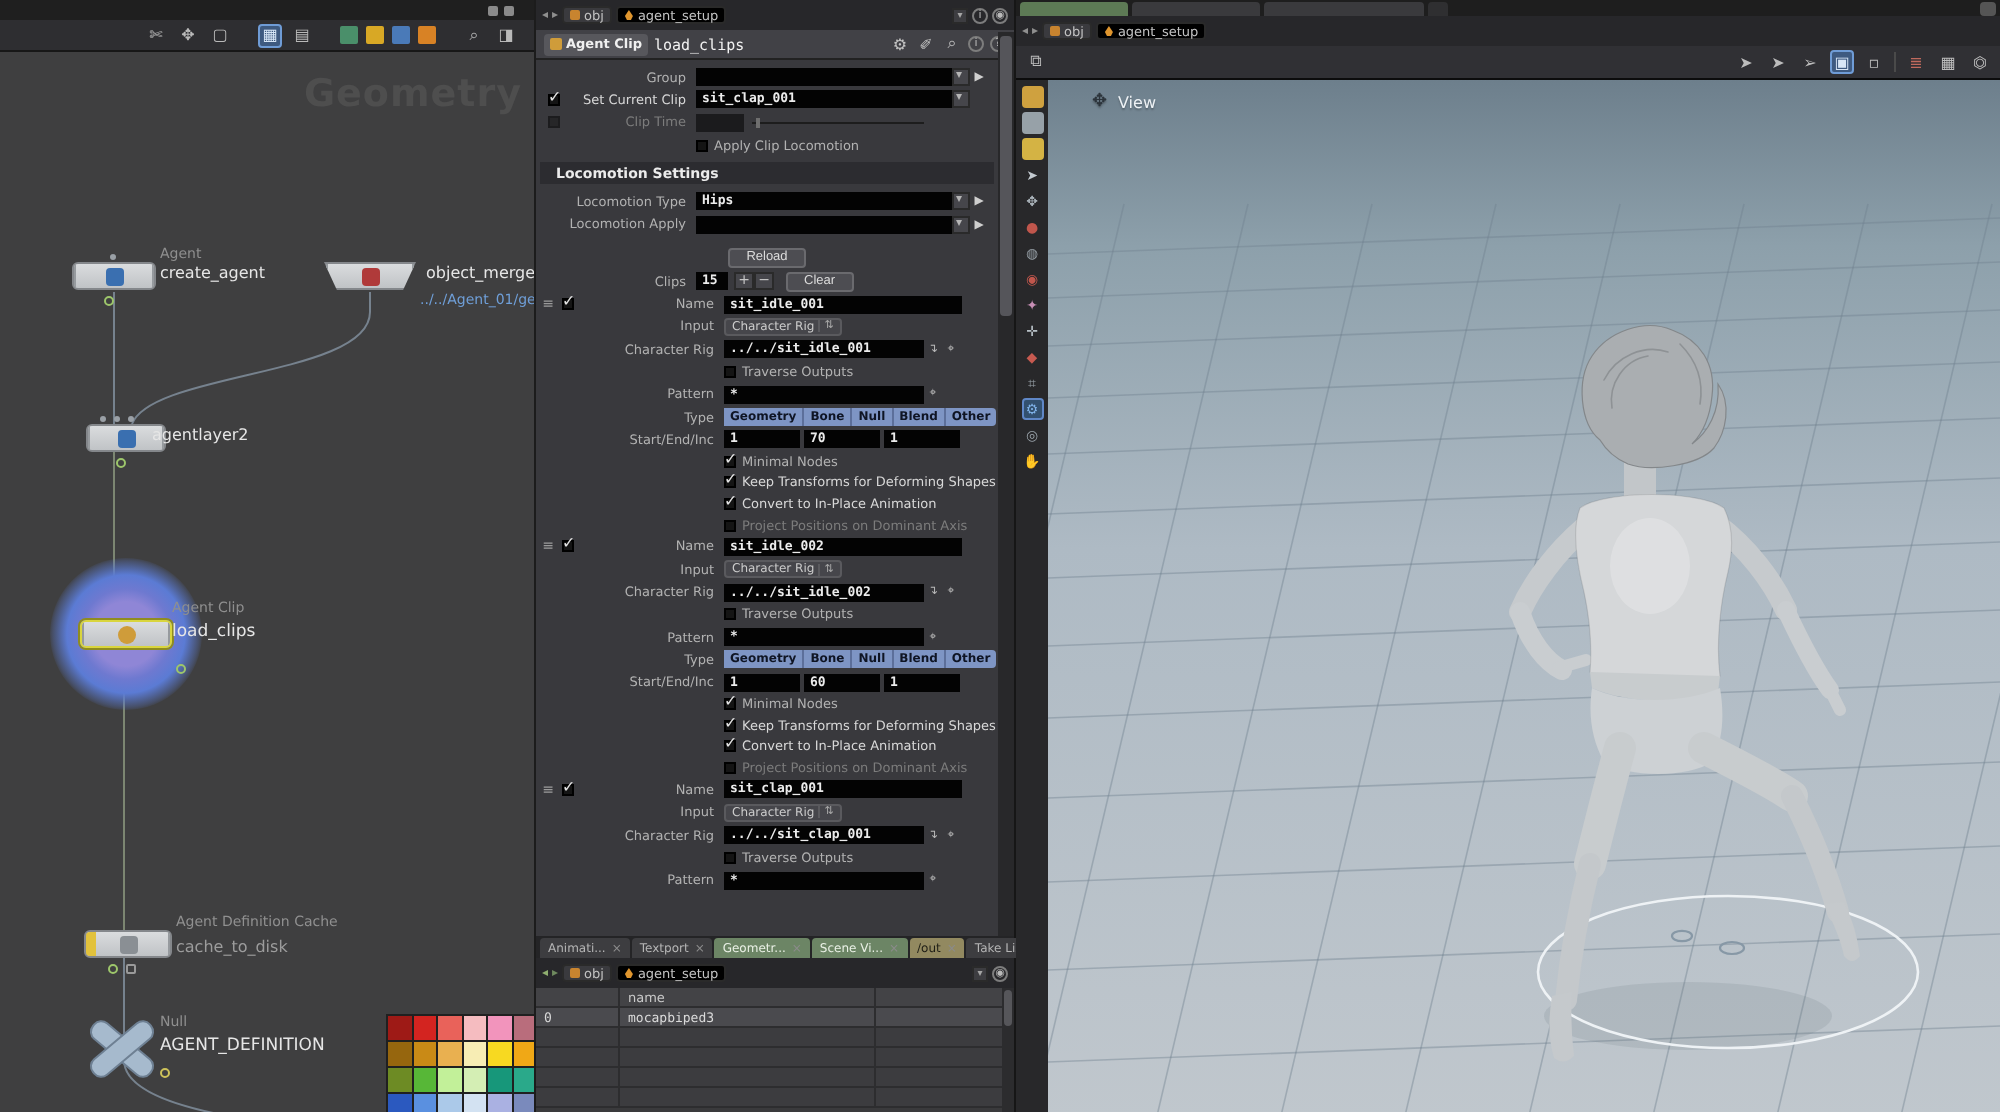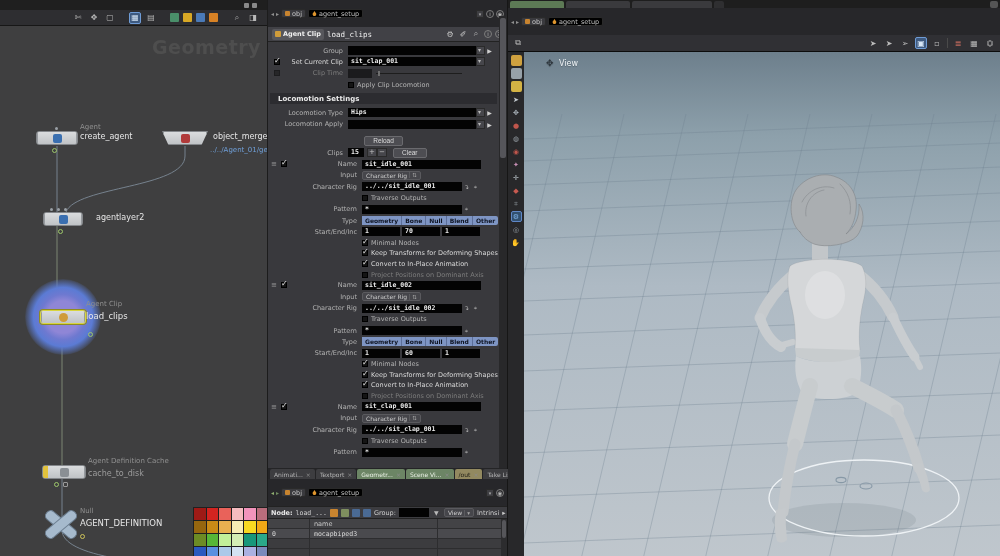--- a/index.html
+++ b/index.html
@@ -34,21 +34,21 @@
   .npath{position:absolute;font-size:7px;color:#6f9fd8;white-space:nowrap}
   .flagc{position:absolute;width:5px;height:5px;border-radius:50%;border:1px solid #9dc66b}
   .flagy{border-color:#cdc25a}
   .dot{position:absolute;width:3px;height:3px;border-radius:50%;background:#9aa0a6}
   .palette{position:absolute;left:193px;top:481px;width:76px;height:49px;background:#202020;
     display:grid;grid-template-columns:repeat(6,1fr);gap:1px;padding:1px;overflow:hidden}
   .palette div{width:100%;height:12px}
 
   
   .mid{width:240px;display:flex;flex-direction:column;border-right:1px solid #161616}
-  .pathbar{height:27px;background:#27272a;display:flex;align-items:center;gap:2px;padding:0 3px;font-size:6.5px;color:#c3c3c3}
+  .pathbar{height:15px;background:#27272a;display:flex;align-items:center;gap:2px;padding:0 3px;font-size:6.5px;color:#c3c3c3}
   .pathbar .nav{color:#8f8f8f;font-size:6px}
   .pchip{display:flex;align-items:center;gap:2px;background:#3a3a3e;border:1px solid #2a2a2a;border-radius:2px;height:9px;padding:0 3px}
   .pchip.sel{background:#000000}
   .pico{width:5px;height:5px;border-radius:1px;background:#c8842f;display:inline-block}
   .pico.flame{background:#e0962e;clip-path:polygon(50% 0,90% 60%,70% 100%,30% 100%,10% 60%)}
   .pathbar .spacer{flex:1}
   .rndico{width:8px;height:8px;border:1px solid #7d7d7d;border-radius:50%;color:#b9b9b9;font-size:5.5px;display:flex;align-items:center;justify-content:center}
   .ddbox{width:8px;height:8px;background:#3d3d41;border:1px solid #2a2a2a;color:#a5a5a5;font-size:5px;display:flex;align-items:center;justify-content:center}
   .pp{height:468px;display:flex;flex-direction:column;background:#39393d;position:relative}
   .pp-head{height:15px;background:#414146;border-bottom:1px solid #222;display:flex;align-items:center;gap:3px;padding:0 4px}
@@ -183,21 +183,21 @@
 
       <div class="node trap" style="left:162px;top:105px;width:46px">
         <span class="nic" style="background:#b03a3a"></span>
       </div>
       <div class="nlab" style="left:213px;top:106px">object_merge1</div>
       <div class="npath" style="left:210px;top:120px">../../Agent_01/geo</div>
 
       <div class="node" style="left:43px;top:186px;width:40px">
         <span class="nic" style="background:#3a6fb0"></span>
       </div>
-      <div class="nlab" style="left:96px;top:187px">agentlayer2</div>
+      <div class="nlab" style="left:76px;top:187px">agentlayer2</div>
       <div class="flagc" style="left:58px;top:203px"></div>
       <div class="dot" style="left:50px;top:182px"></div>
       <div class="dot" style="left:57px;top:182px"></div>
       <div class="dot" style="left:64px;top:182px"></div>
 
       <div class="glow" style="left:25px;top:253px"></div>
       <div class="ntype" style="left:86px;top:274px">Agent Clip</div>
       <div class="node sel" style="left:40px;top:284px;width:46px">
         <span class="nic" style="background:#cf9c3a;border-radius:50%"></span>
       </div>
@@ -597,38 +597,20 @@
             <span class="pico"></span>
             <span>obj</span>
           </span>
         <span class="pchip sel">
             <span class="pico flame"></span>
             <span>agent_setup</span>
           </span>
         <span class="spacer"></span>
         <span class="ddbox">▾</span>
         <span class="rndico">◉</span>
-      </div>
-      <div class="bp-ctrl">
-        <span class="b">Node:</span>
-        <span style="font-family:'DejaVu Sans Mono',monospace">load_...</span>
-        <span class="cico" style="background:#c8842f"></span>
-        <span class="cico" style="background:#7f8f5f"></span>
-        <span class="cico" style="background:#4a6a94"></span>
-        <span class="cico" style="background:#4a6a94"></span>
-        <span>Group:</span>
-        <span class="field" style="width:30px"></span>
-        <span class="opico">▼</span>
-        <span class="ddchip" style="width:52px;justify-content:space-between">
-            <span>View</span>
-            <span class="updn">▾</span>
-          </span>
-        <span>Intrinsi</span>
-        <span class="nav">▸</span>
-        <span class="rndico">?</span>
       </div>
       <div class="bp-table">
         <div class="trow head">
           <span class="c1"></span>
           <span class="c2">name</span>
           <span class="c3"></span>
         </div>
         <div class="trow r0">
           <span class="c1">0</span>
           <span class="c2">mocapbiped3</span>

